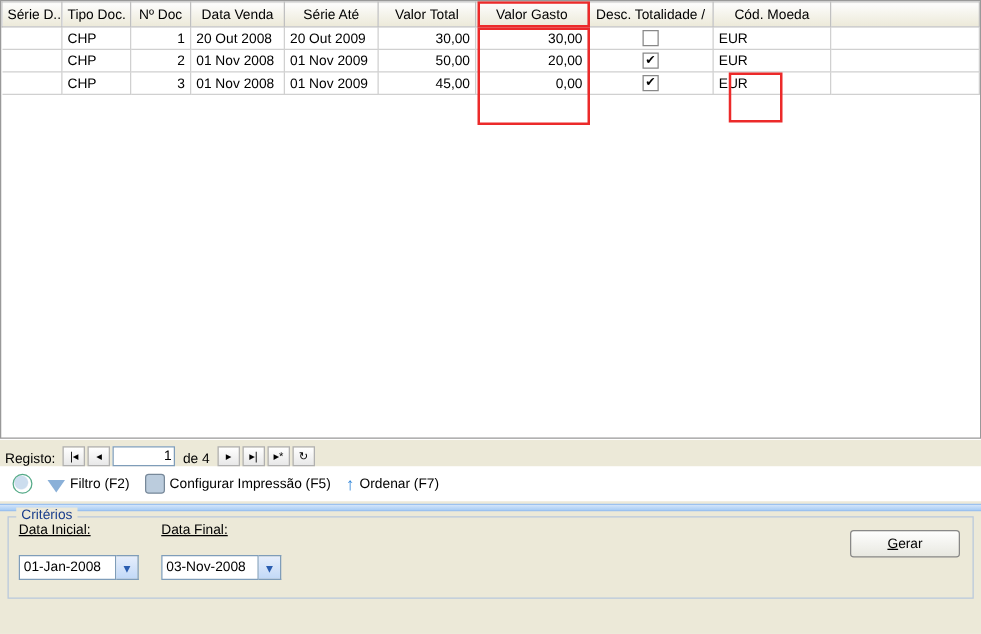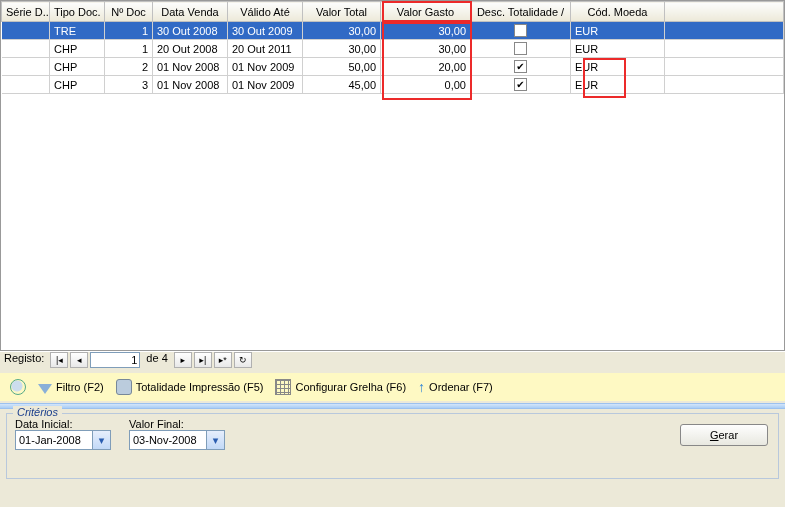--- a/index.html
+++ b/index.html
@@ -20,43 +20,43 @@
 .col-desc { width: 100px; text-align: center; }
 .col-moeda { width: 94px; text-align: left; }
 .col-extra { width: auto; }
 .cb { display:inline-block; width:13px; height:13px; border:1px solid #888; background:#fff; vertical-align:middle; line-height:11px; text-align:center; font-size:10px; color:#000;}
 tr.selected .cb { background:#fff; }
 
 .highlight-head { position:absolute; border:2px solid #ec2a2a; top:0; left:381px; width:90px; height:21px; pointer-events:none;}
 .highlight-col { position:absolute; border:2px solid #ec2a2a; top:21px; left:381px; width:90px; height:78px; pointer-events:none;}
 .highlight-cb { position:absolute; border:2px solid #ec2a2a; top:57px; left:582px; width:43px; height:40px; pointer-events:none;}
 
-.nav-bar { height:22px; background:#ece9d8; border-top:1px solid #fff; display:flex; align-items:flex-start; padding:0 4px; gap:2px;}
+.nav-bar { height:22px; background:#ece9d8; border-top:1px solid #fff; display:flex; align-items:flex-end; padding:0 4px; gap:2px;}
 .nav-bar .lbl { margin-right:4px; }
 .nav-btn { width:18px; height:16px; border:1px solid #b0b0b0; background:linear-gradient(#fff,#e8e8e8); display:inline-flex; align-items:center; justify-content:center; font-size:9px; cursor:pointer;}
 .rec-input { width:50px; height:16px; border:1px solid #7f9db9; text-align:right; padding:0 2px; background:#fff; }
 .rec-total { margin:0 4px; }
 
-.toolbar { height:28px; display:flex; align-items:center; padding:2px 6px; gap:4px; background:#fef9c3; }
+.toolbar { height:28px; display:flex; align-items:center; padding:2px 6px; gap:4px; background:#ffffff; }
 .tool { display:inline-flex; align-items:center; gap:4px; padding:2px 4px; cursor:pointer; }
 .icon { width:16px; height:16px; display:inline-block; }
 .icon-search { background: radial-gradient(circle at 6px 6px, #cde 5px, transparent 6px); border:1px solid #5a8; border-radius:50%; position:relative;}
 .icon-filter { width:0;height:0;border-left:7px solid transparent;border-right:7px solid transparent;border-top:10px solid #8ab0d8; position:relative; top:2px;}
 .icon-filter.red::after{content:"✖"; color:#d22; font-size:9px; position:absolute; left:-2px; top:-2px;}
 .icon-print { background:#ddd; border:1px solid #888; border-radius:2px;}
 .icon-gear { background:#bcd; border:1px solid #789; border-radius:3px;}
 .icon-grid { background:repeating-linear-gradient(#888 0 1px, transparent 1px 4px), repeating-linear-gradient(90deg,#888 0 1px, transparent 1px 4px); border:1px solid #888;}
 .icon-up { color:#2a82d8; font-weight:bold; font-size:14px;}
 
 .blue-sep { height:6px; background:linear-gradient(#d3e5fa,#a9cdf5); border-top:1px solid #9bc1ef; border-bottom:1px solid #9bc1ef; margin:2px 0 4px 0;}
 
 .criteria-box { margin:4px 6px; border:1px solid #b8c8dc; background:#ece9d8; padding:4px 8px 8px 8px; position:relative; height: 66px;}
-.criteria-title { position:absolute; top:-8px; left:6px; background:#ece9d8; padding:0 4px; color:#1a3e8c;font-style:italic; }
+.criteria-title { position:absolute; top:-8px; left:6px; background:#ece9d8; padding:0 4px; color:#1a3e8c; }
 .crit-content { display:flex; align-items:flex-end; gap:18px; }
-.crit-col label { display:block; margin-bottom:0; }
+.crit-col label { display:block; margin-bottom:14px;text-decoration:underline; }
 .date-input { display:inline-flex; }
 .date-input input { width:78px; height:20px; border:1px solid #7f9db9; padding:0 3px; background:#fff;}
 .date-drop { width:18px; height:20px; border:1px solid #7f9db9; border-left:none; background:linear-gradient(#e6eefc,#c2d9f7); display:inline-flex; align-items:center; justify-content:center; color:#2a5db0; cursor:pointer;}
 
 .btn-col { position:absolute; right:10px; top:10px; display:flex; gap:4px;}
 .win-btn { width:88px; height:22px; border:1px solid #888; background:linear-gradient(#fefefe,#e8e8e0); border-radius:3px; cursor:pointer; text-align:center;}
 .win-btn u { text-decoration: underline; }
 </style>
 </head>
 <body>
@@ -74,47 +74,35 @@
         <col class="col-desc">
         <col class="col-moeda">
         <col class="col-extra">
     </colgroup>
     <thead>
         <tr>
       <th>Série D...</th>
       <th>Tipo Doc.</th>
       <th>Nº Doc</th>
       <th>Data Venda</th>
-      <th>Válido Até</th>
+      <th>Série Até</th>
       <th>Valor Total</th>
       <th>Valor Gasto</th>
       <th>Desc. Totalidade /</th>
       <th>Cód. Moeda</th>
       <th></th>
     </tr>
       </thead>
     <tbody id="grid-body">
-        <tr class="selected">
-          <td class="col-serie"></td>
-          <td class="col-tipo">TRE</td>
-          <td class="col-num">1</td>
-          <td class="col-data">30 Out 2008</td>
-          <td class="col-valido">30 Out 2009</td>
-          <td class="col-total">30,00</td>
-          <td class="col-gasto">30,00</td>
-          <td class="col-desc"><span class="cb"></span></td>
-          <td class="col-moeda">EUR</td>
-          <td class="col-extra"></td>
-        </tr>
         <tr>
           <td class="col-serie"></td>
           <td class="col-tipo">CHP</td>
           <td class="col-num">1</td>
           <td class="col-data">20 Out 2008</td>
-          <td class="col-valido">20 Out 2011</td>
+          <td class="col-valido">20 Out 2009</td>
           <td class="col-total">30,00</td>
           <td class="col-gasto">30,00</td>
           <td class="col-desc"><span class="cb"></span></td>
           <td class="col-moeda">EUR</td>
           <td class="col-extra"></td>
         </tr>
         <tr>
           <td class="col-serie"></td>
           <td class="col-tipo">CHP</td>
           <td class="col-num">2</td>
@@ -160,46 +148,42 @@
 <div class="toolbar">
   <span class="tool">
       <span class="icon icon-search"></span>
     </span>
   <span class="tool">
       <span class="icon icon-filter"></span>
       <span>Filtro (F2)</span>
     </span>
   <span class="tool">
       <span class="icon icon-gear"></span>
-      <span>Totalidade Impressão (F5)</span>
-    </span>
-  <span class="tool">
-      <span class="icon icon-grid"></span>
-      <span>Configurar Grelha (F6)</span>
+      <span>Configurar Impressão (F5)</span>
     </span>
   <span class="tool">
       <span class="icon-up">↑</span>
       <span>Ordenar (F7)</span>
     </span>
 </div>
 
 <div class="blue-sep"></div>
 
 <div class="criteria-box">
   <span class="criteria-title">Critérios</span>
   <div class="crit-content">
     <div class="crit-col">
       <label>Data Inicial:</label>
       <span class="date-input">
         <input value="01-Jan-2008" style="">
         <span class="date-drop">▾</span>
       </span>
     </div>
     <div class="crit-col">
-      <label>Valor Final:</label>
+      <label>Data Final:</label>
       <span class="date-input">
         <input value="03-Nov-2008" style="">
         <span class="date-drop">▾</span>
       </span>
     </div>
   </div>
   <div class="btn-col">
     <button class="win-btn"><u>G</u><span>erar</span></button>
   </div>
 </div>

